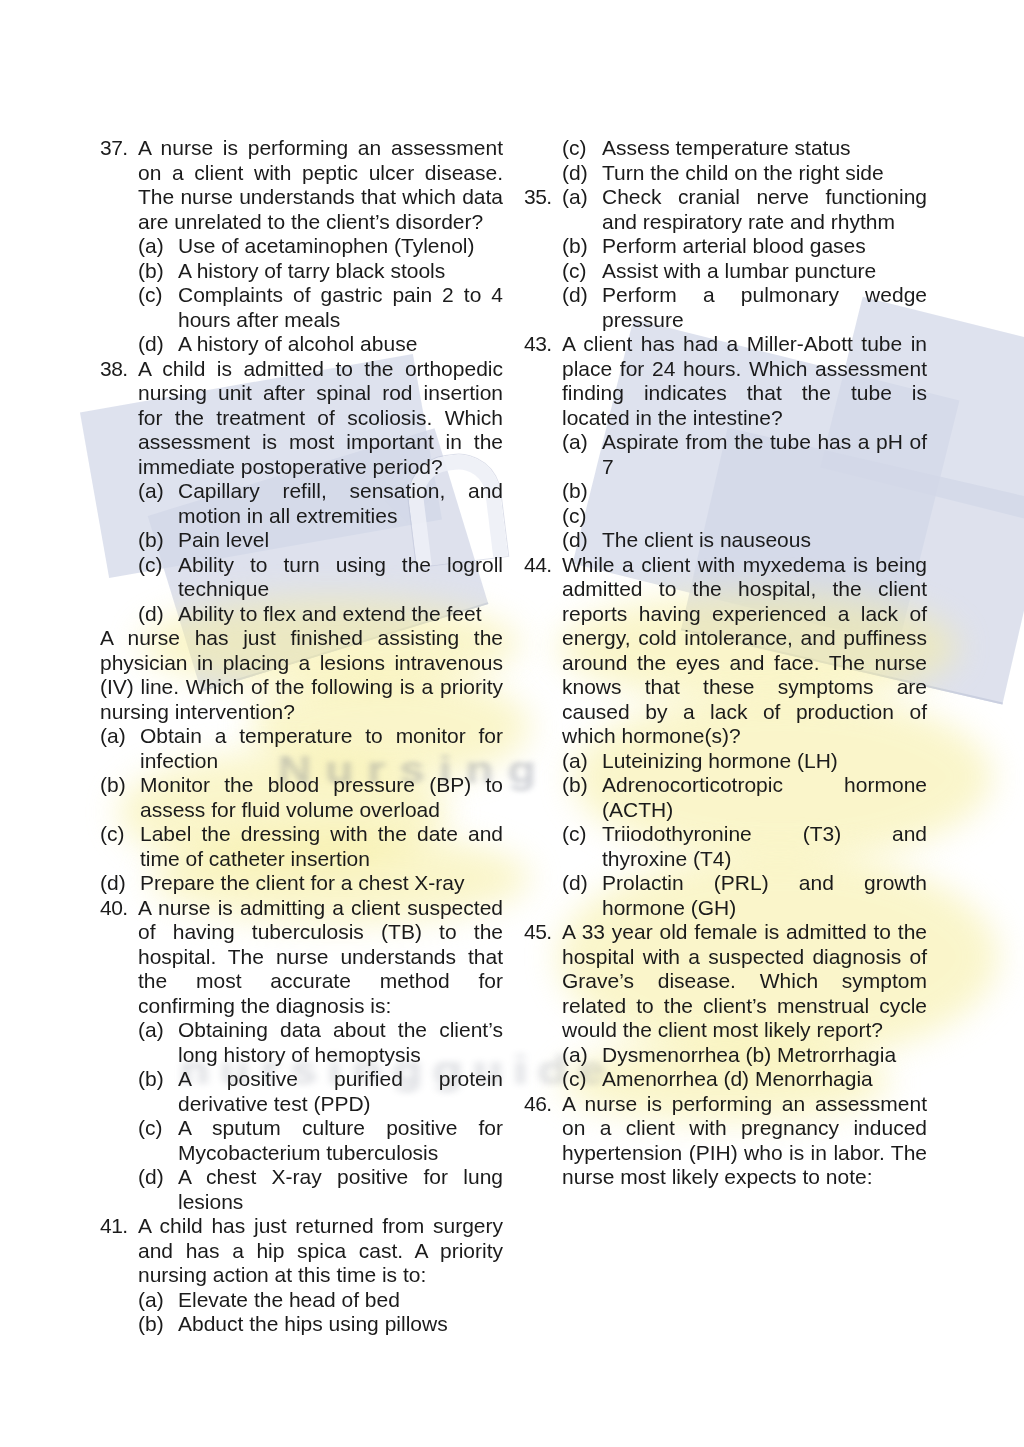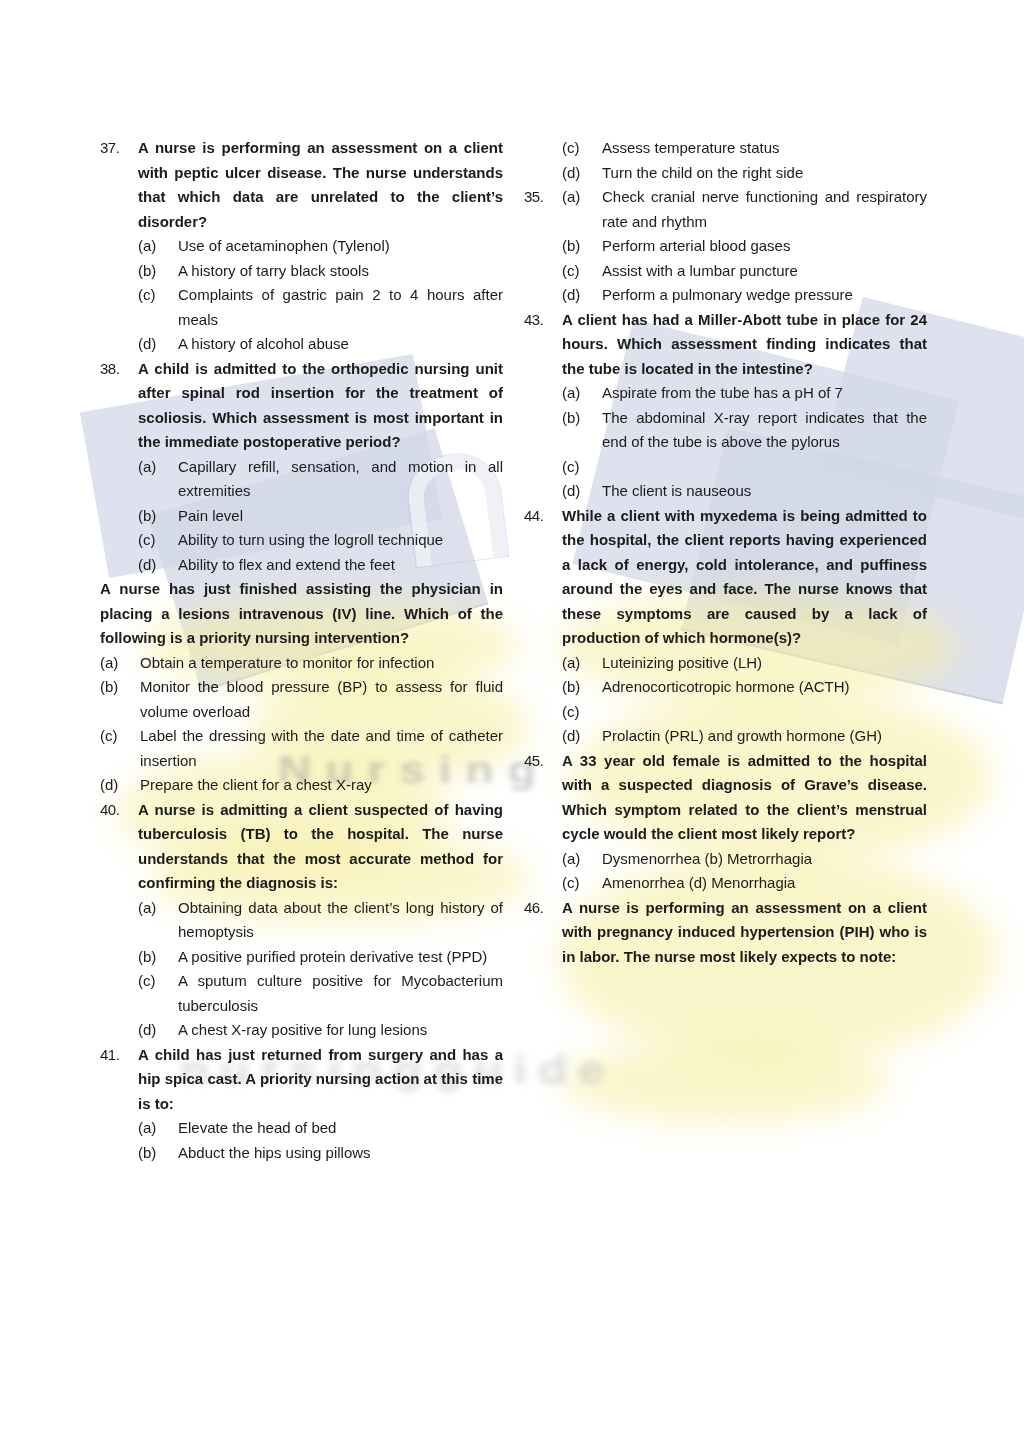--- a/index.html
+++ b/index.html
@@ -30,25 +30,25 @@
     font-weight:bold;color:#6d7385;white-space:nowrap;overflow:hidden;
     transform:scaleY(.85);
   }
   .wm-text.t1{font-size:46px;letter-spacing:14px;opacity:.34;filter:blur(3px);}
   .wm-text.t2{font-size:48px;letter-spacing:11px;opacity:.28;filter:blur(4px);color:#7a8090;}
   
   .content{
     position:absolute;left:100px;top:136px;width:828px;
     display:flex;gap:21px;
   }
-  .col{width:403px;font-size:15px;line-height:24.5px;}
+  .col{width:403px;font-size:21px;line-height:24.5px;}
   .question{display:flex;}
   .qnum{width:38px;flex:none;letter-spacing:-0.5px;}
   .qbody{flex:1;min-width:0;}
-  .qstem{text-align:justify;font-weight:bold;}
+  .qstem{text-align:justify;}
   .option{display:flex;}
   .olabel{width:40px;flex:none;}
   .otext{flex:1;min-width:0;text-align:justify;}
 </style>
 </head>
 <body>
 
 <div class="page">
 
   <div class="wm wm-shape" style="left:92px;top:382px;width:338px;height:168px;transform:rotate(-10deg);"></div>
@@ -213,45 +213,45 @@
         <div class="question">
           <div class="qnum">43.</div>
           <div class="qbody">
             <div class="qstem">A client has had a Miller-Abott tube in place for 24 hours. Which assessment finding indicates that the tube is located in the intestine?</div>
             <div class="option">
               <div class="olabel">(a)</div>
               <div class="otext">Aspirate from the tube has a pH of 7</div>
             </div>
             <div class="option">
               <div class="olabel">(b)</div>
-              <div class="otext">The abdominal X-ray report indicates that the end of the tube is above the pylorus</div>
             </div>
             <div class="option">
               <div class="olabel">(c)</div>
             </div>
             <div class="option">
               <div class="olabel">(d)</div>
               <div class="otext">The client is nauseous</div>
             </div>
           </div>
         </div>
         <div class="question">
           <div class="qnum">44.</div>
           <div class="qbody">
             <div class="qstem">While a client with myxedema is being admitted to the hospital, the client reports having experienced a lack of energy, cold intolerance, and puffiness around the eyes and face. The nurse knows that these symptoms are caused by a lack of production of which hormone(s)?</div>
             <div class="option">
               <div class="olabel">(a)</div>
-              <div class="otext">Luteinizing positive (LH)</div>
+              <div class="otext">Luteinizing hormone (LH)</div>
             </div>
             <div class="option">
               <div class="olabel">(b)</div>
               <div class="otext">Adrenocorticotropic hormone (ACTH)</div>
             </div>
             <div class="option">
               <div class="olabel">(c)</div>
+              <div class="otext">Triiodothyronine (T3) and thyroxine (T4)</div>
             </div>
             <div class="option">
               <div class="olabel">(d)</div>
               <div class="otext">Prolactin (PRL) and growth hormone (GH)</div>
             </div>
           </div>
         </div>
         <div class="question">
           <div class="qnum">45.</div>
           <div class="qbody">

